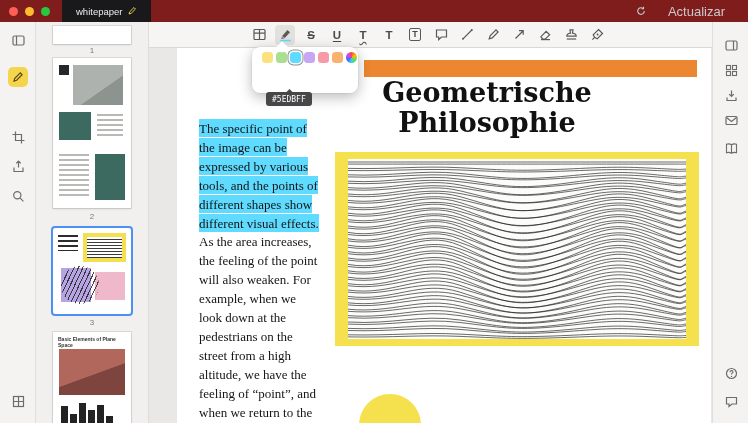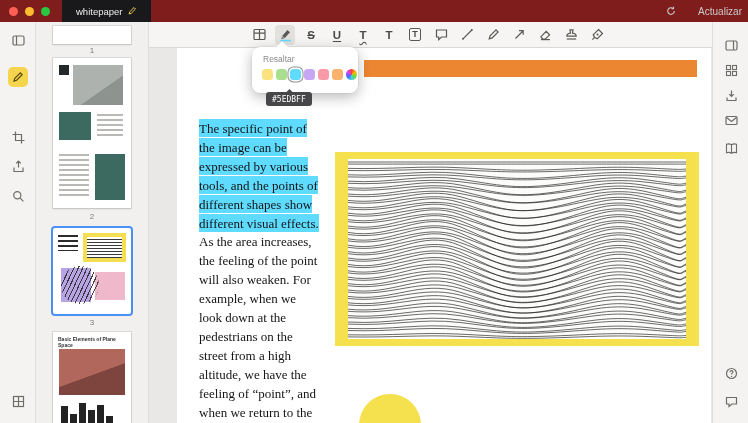--- a/index.html
+++ b/index.html
@@ -7,21 +7,21 @@
   body { font-family:"Liberation Sans", sans-serif; background:#e9e8e6; position:relative; }
 
   
   .titlebar { position:absolute; top:0; left:0; right:0; height:22px; background:#7f1d1d; display:flex; align-items:stretch; z-index:30; }
   .traffic { display:flex; align-items:center; gap:7px; padding:0 12px 0 9px; }
   .tl { width:9px; height:9px; border-radius:50%; display:inline-block; }
   .tl.red{background:#ff5f57}.tl.yellow{background:#febc2e}.tl.green{background:#28c840}
   .tab { display:flex; align-items:center; gap:5px; font-size:9.5px; padding:0 14px; }
   .tab.active { background:#19191b; color:#ececec; }
   .tab.inactive { color:#909092; border-right:1px solid #3a3a3c; padding:0 16px; }
-  .update-btn { margin-left:auto; display:flex; align-items:center; gap:22px; color:#c9c9c9; font-size:10px; padding-right:6px; }
+  .update-btn { margin-left:auto; display:flex; align-items:center; gap:22px; color:#c9c9c9; font-size:13px; padding-right:23px; }
 
   
   .app { position:absolute; top:22px; left:0; right:0; bottom:0; display:flex; }
   .left-rail { width:36px; background:#f4f3f1; border-right:1px solid #e1dfdc; position:relative; }
   .rail-btn { position:absolute; left:8px; width:20px; height:20px; border-radius:5px; display:flex; align-items:center; justify-content:center; }
   .rail-btn.active { background:#f6d54e; }
   .rail-btn svg, .rr svg, .tbtn svg { display:block; }
 
   .thumb-panel { width:113px; background:#f1f0ee; border-right:1px solid #dedcd8; position:relative; overflow:hidden; }
   .thumb { position:absolute; left:17px; width:78px; background:#fff; box-shadow:0 0 0 1px rgba(0,0,0,.09), 0 1px 2px rgba(0,0,0,.12); overflow:hidden; }
@@ -249,20 +249,21 @@
             <path d="M8.5 2.5l4 4-5.3 5.3-2.6-1.4-1.4-2.6z" fill="none" stroke="#5a5956" stroke-width="1.2"></path>
             <circle cx="7.6" cy="7.4" r="1" fill="#5a5956"></circle>
             <path d="M4.6 10.4 2.4 12.6" stroke="#5a5956" stroke-width="1.2"></path>
           </svg>
       </button>
     </div>
 
     <div class="canvas">
       <div class="page">
         <div class="orange-bar" style="background: rgb(237, 134, 49);"></div>
+        <h1 class="doc-title">Geometrische Philosophie</h1>
         <div class="yellow-panel" style="background: rgb(245, 225, 77);">
           <div class="mesh">
             <svg width="338" height="180" viewBox="0 0 338 180" preserveAspectRatio="none">
                 <path d="M0 3 C 45 3, 72 3, 112 3 S 165 3, 205 3 S 262 3, 300 3 S 330 3, 338 3" fill="none" stroke="#1a1a1a" stroke-width="0.65"></path>
                 <path d="M0 5.1 C 45 5.1, 72 5.1, 112 5.1 S 165 5.1, 205 5.1 S 262 5.1, 300 5.1 S 330 5.1, 338 5.1" fill="none" stroke="#1a1a1a" stroke-width="0.65"></path>
                 <path d="M0 9.4 C 45 10.340501599267787, 72 6.712852573520612, 112 8.728213143380152 S 165 12.087147426479389, 205 10.609216341915726 S 262 7.1159246874925195, 300 8.996927886028091 S 330 10.474858970591756, 338 10.071786856619848" fill="none" stroke="#1a1a1a" stroke-width="0.65"></path>
                 <path d="M0 11.5 C 45 12.25240127941423, 72 9.35028205881649, 112 10.962570514704122 S 165 13.64971794118351, 205 12.46737307353258 S 262 9.672739749994015, 300 11.177542308822474 S 330 12.359887176473404, 338 12.037429485295878" fill="none" stroke="#1a1a1a" stroke-width="0.65"></path>
                 <path d="M0 15.8 C 45 17.669175845233042, 72 10.459497585048455, 112 14.464874396262115 S 165 21.14050241495155, 205 18.203226086728197 S 262 11.260572947291188, 300 14.998924637757268 S 330 17.936200965980618, 338 17.135125603737887" fill="none" stroke="#1a1a1a" stroke-width="0.65"></path>
                 <path d="M0 17.900000000000002 C 45 19.395340676186436, 72 13.627598068038765, 112 16.831899517009692 S 165 22.17240193196124, 205 19.82258086938256 S 262 14.268458357832952, 300 17.259139710205815 S 330 19.608960772784496, 338 18.968100482990312" fill="none" stroke="#1a1a1a" stroke-width="0.65"></path>
                 <path d="M0 22.200000000000003 C 45 24.974344120423407, 72 14.273302513075993, 112 20.218325628269 S 165 30.126697486924012, 205 25.767013869115807 S 262 15.462307136114594, 300 21.0109953769614 S 330 25.370678994769605, 338 24.181674371731006" fill="none" stroke="#1a1a1a" stroke-width="0.65"></path>
@@ -367,21 +368,20 @@
     <div class="rr" style="top:auto;bottom:12px">
       <svg width="15" height="15" viewBox="0 0 15 15">
           <path d="M2.5 3.5h10V10H8l-3 2.5V10H2.5z" fill="none" stroke="#6e6c68" stroke-width="1.2"></path>
         </svg>
     </div>
   </div>
 </div>
 
 <div class="popover">
   <span class="caret"></span>
-  <div class="pop-title">Resaltar</div>
   <div class="swatches">
     <span class="swatch" style="background: rgb(250, 226, 126);"></span>
       <span class="swatch" style="background: rgb(169, 223, 142);"></span>
       <span class="swatch selected" style="background: rgb(94, 219, 255);"></span>
       <span class="swatch" style="background: rgb(199, 166, 243);"></span>
       <span class="swatch" style="background: rgb(248, 153, 168);"></span>
       <span class="swatch" style="background: rgb(249, 177, 110);"></span>
       <span class="rainbow"></span>
   </div>
 </div>

